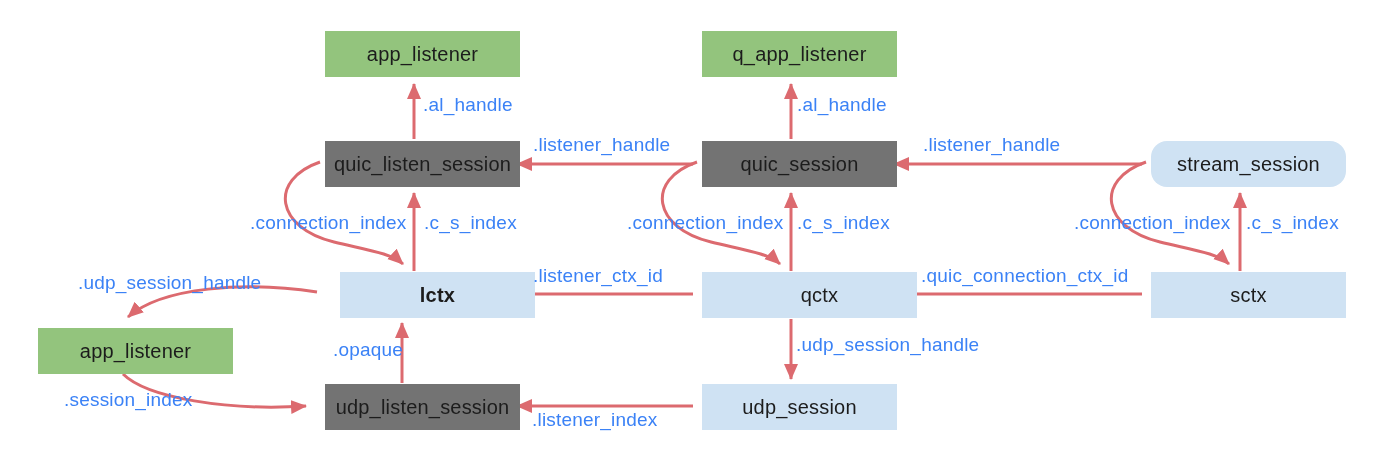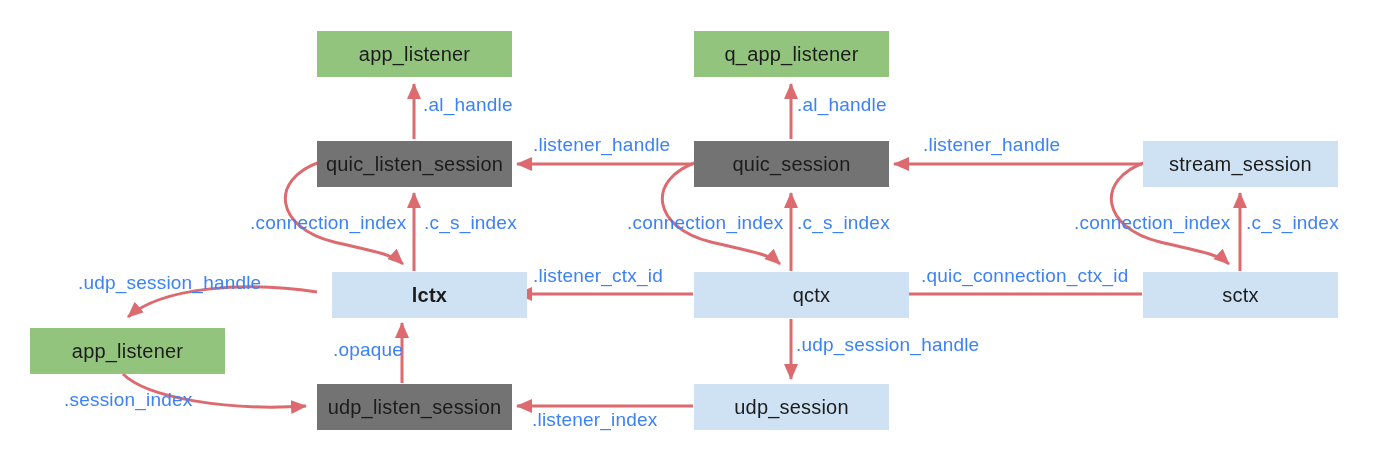--- a/index.html
+++ b/index.html
@@ -5,21 +5,21 @@
   html,body { margin:0; padding:0; background:#ffffff; }
   .canvas {
     position:relative; width:1386px; height:460px;
     background:#ffffff; overflow:hidden;
     font-family:"Liberation Sans", sans-serif;
   }
   svg.edges { position:absolute; left:0; top:0; width:1386px; height:460px; }
   .node {
     position:absolute; width:195px; height:46px;
     display:flex; align-items:center; justify-content:center;
-    font-size:20px; color:#1c1c1c; letter-spacing:0.2px;
+    font-size:20px; color:#1c1c1c; letter-spacing:0.2px;margin-left:8px;
   }
   .node.green     { background:#93c47d; }
   .node.blue      { background:#737373; }
   .node.lightblue { background:#cfe2f3; }
   .elabel {
     position:absolute; color:#3b82f6; font-size:19px;
     white-space:nowrap; letter-spacing:0.2px;
   }
 </style>
 </head>
@@ -51,21 +51,21 @@
       <path d="M 791 319 L 791 379" marker-end="url(#ah)"></path>
       <path d="M 693 406 L 517 406" marker-end="url(#ah)"></path>
       <path d="M 123 374 C 147 398 228 411 306 406" marker-end="url(#ah)"></path>
     </g>
   </svg>
 
   <div class="node green" style="left:317px; top:31px;">app_listener</div>
   <div class="node green" style="left:694px; top:31px;">q_app_listener</div>
   <div class="node blue" style="left:317px; top:141px;">quic_listen_session</div>
   <div class="node blue" style="left:694px; top:141px;">quic_session</div>
-  <div class="node lightblue" style="left:1143px;top:141px;">stream_session</div>
+  <div class="node lightblue" style="left:1143px;top:141px;border-radius:16px;">stream_session</div>
   <div class="node lightblue" style="left:332px; top:272px;font-weight:bold;">lctx</div>
   <div class="node lightblue" style="left:694px; top:272px;padding-left:20px;">qctx</div>
   <div class="node lightblue" style="left:1143px;top:272px;">sctx</div>
   <div class="node green" style="left:30px;  top:328px;">app_listener</div>
   <div class="node blue" style="left:317px; top:384px;">udp_listen_session</div>
   <div class="node lightblue" style="left:694px; top:384px;">udp_session</div>
 
   <div class="elabel" style="left:423px; top:94px;">.al_handle</div>
   <div class="elabel" style="left:797px; top:94px;">.al_handle</div>
   <div class="elabel" style="left:533px; top:134px;">.listener_handle</div>

